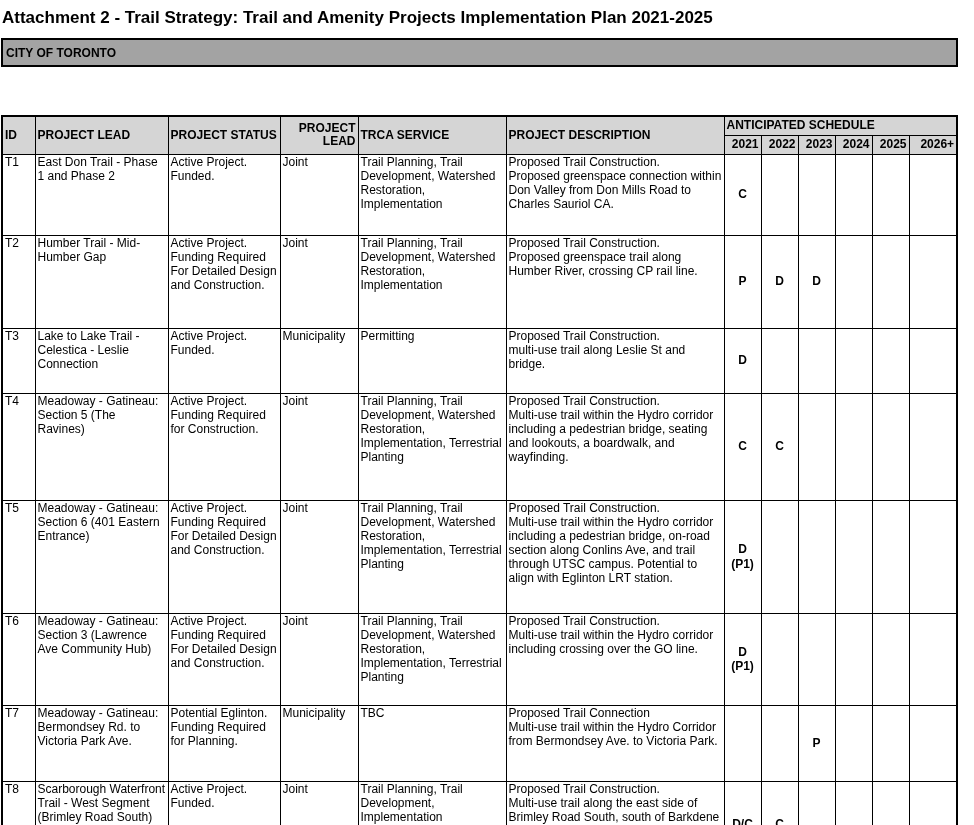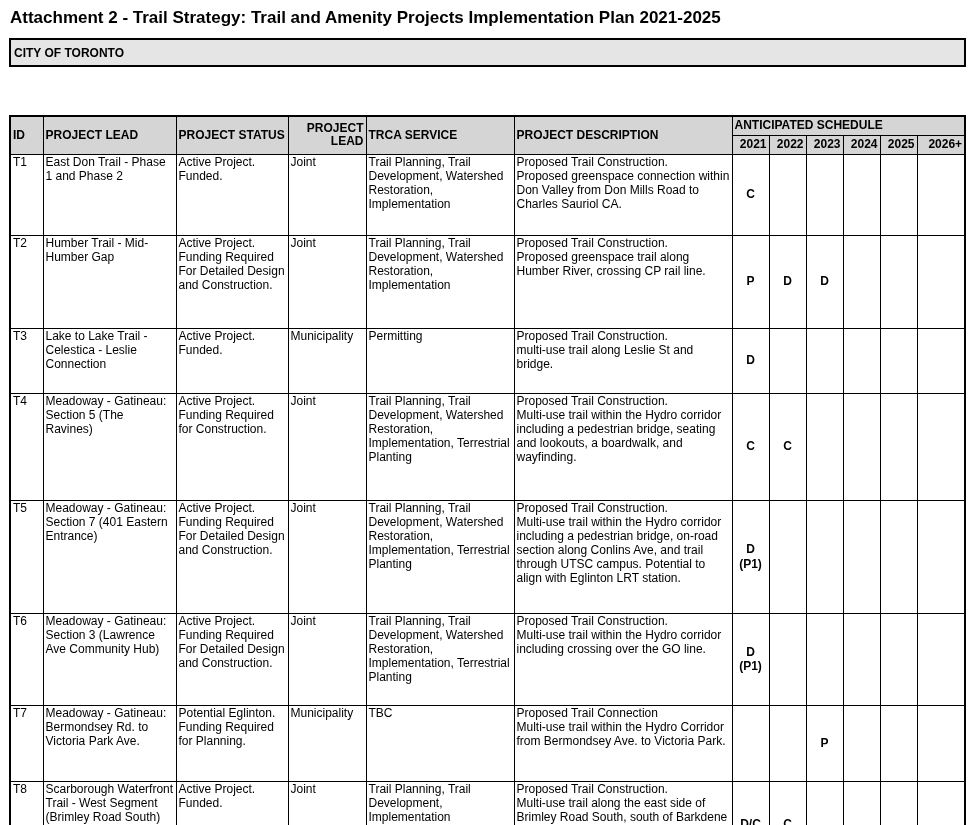--- a/index.html
+++ b/index.html
@@ -5,33 +5,33 @@
   * { box-sizing: border-box; }
   html, body {
     margin: 0;
     background: #ffffff;
     font-family: "Liberation Sans", "DejaVu Sans", sans-serif;
     color: #000;
   }
   .page {
     width: 974px;
     height: 825px;
-    padding: 5px 8px 0 9px;
+    padding: 5px 8px 0 1px;
     overflow: hidden;
   }
   .doc-title {
     font-size: 17px;
     font-weight: bold;
     margin: 3px 0 10px 1px;
     letter-spacing: 0px;
   }
   .banner {
     width: 957px;
     height: 29px;
-    background: #e5e5e5;
+    background: #a3a3a3;
     border: 2px solid #000;
     display: flex;
     align-items: center;
     padding-left: 3px;
     font-size: 12px;
     font-weight: bold;
     margin-bottom: 3px;
   }
   table.projects {
     width: 957px;
@@ -182,21 +182,21 @@
 Multi-use trail within the Hydro corridor including a pedestrian bridge, seating and lookouts, a boardwalk, and wayfinding.</td>
       <td class="c-sched">C</td>
       <td class="c-sched">C</td>
       <td class="c-sched"></td>
       <td class="c-sched"></td>
       <td class="c-sched"></td>
       <td class="c-sched"></td>
     </tr>
         <tr>
       <td class="c-id">T5</td>
-      <td class="c-title">Meadoway - Gatineau: Section 7 (401 Eastern Entrance)</td>
+      <td class="c-title">Meadoway - Gatineau: Section 6 (401 Eastern Entrance)</td>
       <td class="c-status">Active Project. Funding Required For Detailed Design and Construction.</td>
       <td class="c-lead">Joint</td>
       <td class="c-service">Trail Planning, Trail Development, Watershed Restoration, Implementation, Terrestrial Planting</td>
       <td class="c-desc">Proposed Trail Construction.
 Multi-use trail within the Hydro corridor including a pedestrian bridge, on-road section along Conlins Ave, and trail through UTSC campus. Potential to align with Eglinton LRT station.</td>
       <td class="c-sched">D
 (P1)</td>
       <td class="c-sched"></td>
       <td class="c-sched"></td>
       <td class="c-sched"></td>

